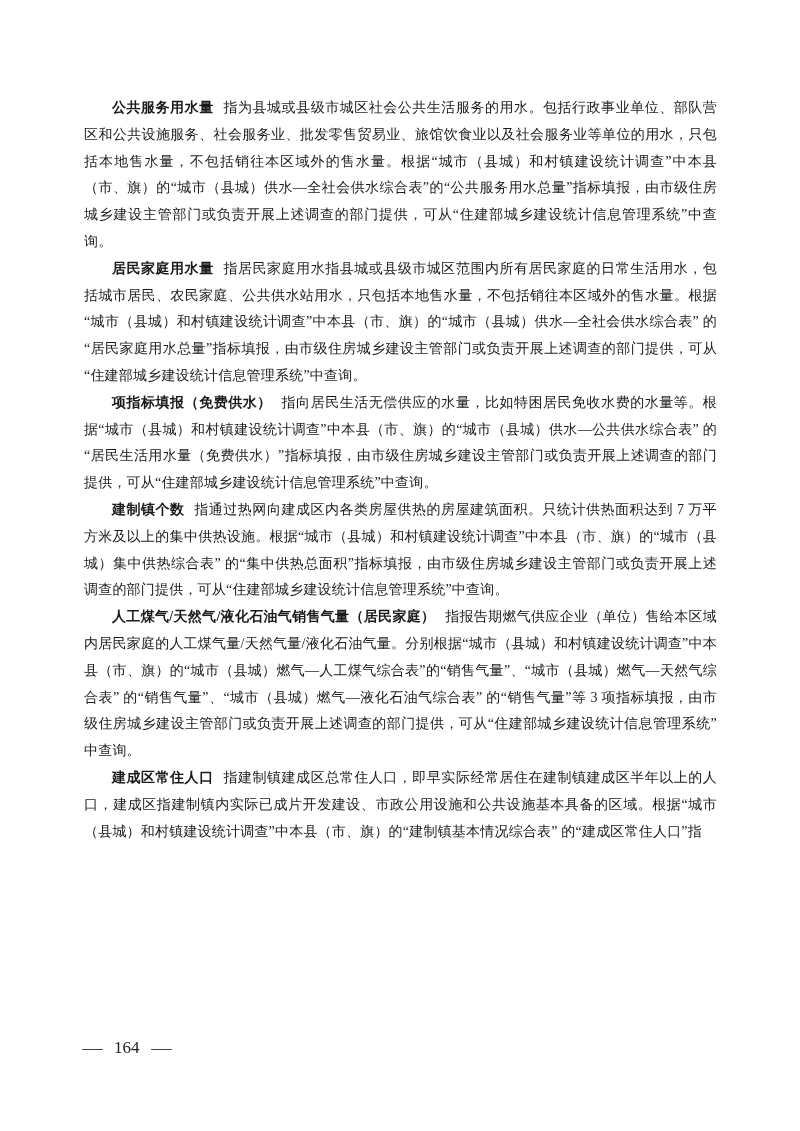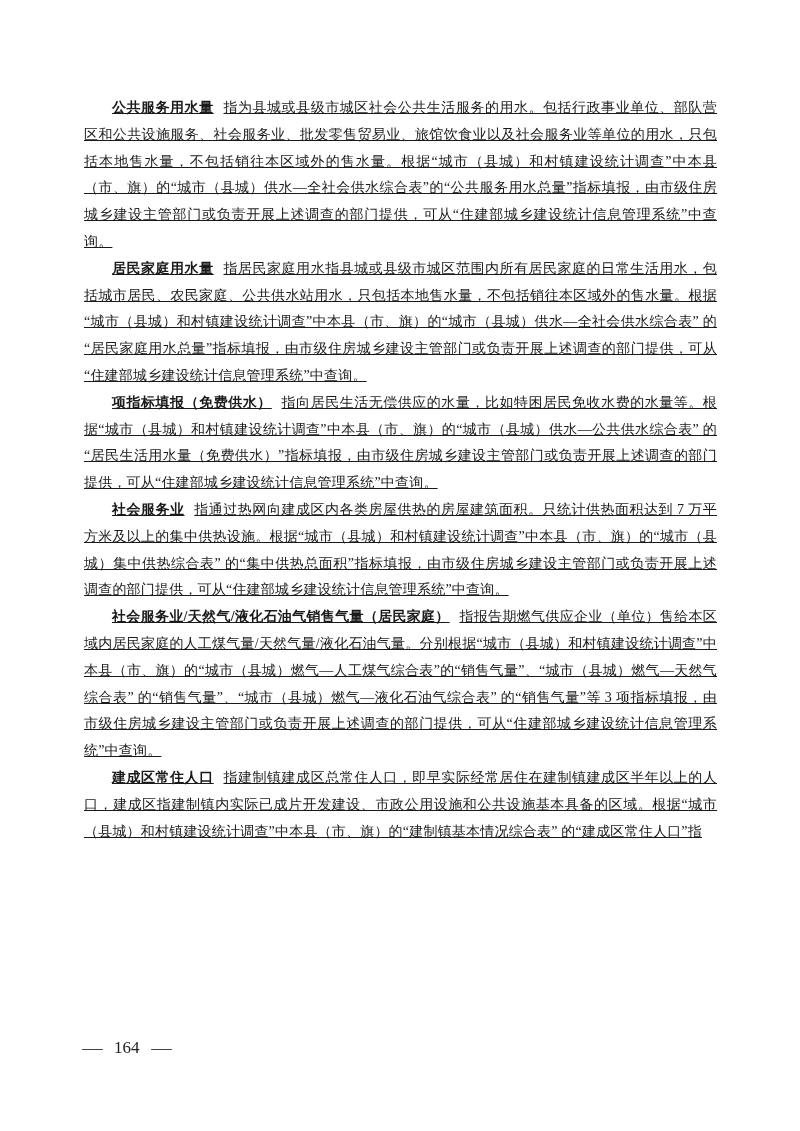--- a/index.html
+++ b/index.html
@@ -22,21 +22,20 @@
     top: 95px;
     width: 633px;
     font-size: 14px;
     line-height: 26.8px;
     text-align: justify;
     letter-spacing: 0.2px;
   }
   .para {
     margin: 0;
     text-indent: 2em;
-    text-decoration: underline;
   }
   .term {
     font-weight: 700;
     padding-right: 0.7em;
   }
   .footer {
     position: absolute;
     left: 84px;
     top: 1038px;
     display: flex;
@@ -57,23 +56,23 @@
 
   <main class="content">
 
     <p class="para"><span class="term">公共服务用水量</span><span>指为县城或县级市城区社会公共生活服务的用水。包括行政事业单位、部队营区和公共设施服务、社会服务业、批发零售贸易业、旅馆饮食业以及社会服务业等单位的用水，只包括本地售水量，不包括销往本区域外的售水量。根据“城市（县城）和村镇建设统计调查”中本县（市、旗）的“城市（县城）供水—全社会供水综合表”的“公共服务用水总量”指标填报，由市级住房城乡建设主管部门或负责开展上述调查的部门提供，可从“住建部城乡建设统计信息管理系统”中查询。</span></p>
 
     <p class="para"><span class="term">居民家庭用水量</span><span>指居民家庭用水指县城或县级市城区范围内所有居民家庭的日常生活用水，包括城市居民、农民家庭、公共供水站用水，只包括本地售水量，不包括销往本区域外的售水量。根据“城市（县城）和村镇建设统计调查”中本县（市、旗）的“城市（县城）供水—全社会供水综合表” 的“居民家庭用水总量”指标填报，由市级住房城乡建设主管部门或负责开展上述调查的部门提供，可从“住建部城乡建设统计信息管理系统”中查询。</span></p>
 
     <p class="para"><span class="term">项指标填报（免费供水）</span><span>指向居民生活无偿供应的水量，比如特困居民免收水费的水量等。根据“城市（县城）和村镇建设统计调查”中本县（市、旗）的“城市（县城）供水—公共供水综合表” 的“居民生活用水量（免费供水）”指标填报，由市级住房城乡建设主管部门或负责开展上述调查的部门提供，可从“住建部城乡建设统计信息管理系统”中查询。</span></p>
 
 
-    <p class="para"><span class="term">社会服务业</span><span>指通过热网向建成区内各类房屋供热的房屋建筑面积。只统计供热面积达到 7 万平方米及以上的集中供热设施。根据“城市（县城）和村镇建设统计调查”中本县（市、旗）的“城市（县城）集中供热综合表” 的“集中供热总面积”指标填报，由市级住房城乡建设主管部门或负责开展上述调查的部门提供，可从“住建部城乡建设统计信息管理系统”中查询。</span></p>
+    <p class="para"><span class="term">建制镇个数</span><span>指通过热网向建成区内各类房屋供热的房屋建筑面积。只统计供热面积达到 7 万平方米及以上的集中供热设施。根据“城市（县城）和村镇建设统计调查”中本县（市、旗）的“城市（县城）集中供热综合表” 的“集中供热总面积”指标填报，由市级住房城乡建设主管部门或负责开展上述调查的部门提供，可从“住建部城乡建设统计信息管理系统”中查询。</span></p>
 
-    <p class="para"><span class="term">社会服务业/天然气/液化石油气销售气量（居民家庭）</span><span>指报告期燃气供应企业（单位）售给本区域内居民家庭的人工煤气量/天然气量/液化石油气量。分别根据“城市（县城）和村镇建设统计调查”中本县（市、旗）的“城市（县城）燃气—人工煤气综合表”的“销售气量”、“城市（县城）燃气—天然气综合表” 的“销售气量”、“城市（县城）燃气—液化石油气综合表” 的“销售气量”等 3 项指标填报，由市级住房城乡建设主管部门或负责开展上述调查的部门提供，可从“住建部城乡建设统计信息管理系统”中查询。</span></p>
+    <p class="para"><span class="term">人工煤气/天然气/液化石油气销售气量（居民家庭）</span><span>指报告期燃气供应企业（单位）售给本区域内居民家庭的人工煤气量/天然气量/液化石油气量。分别根据“城市（县城）和村镇建设统计调查”中本县（市、旗）的“城市（县城）燃气—人工煤气综合表”的“销售气量”、“城市（县城）燃气—天然气综合表” 的“销售气量”、“城市（县城）燃气—液化石油气综合表” 的“销售气量”等 3 项指标填报，由市级住房城乡建设主管部门或负责开展上述调查的部门提供，可从“住建部城乡建设统计信息管理系统”中查询。</span></p>
 
 
     <p class="para"><span class="term">建成区常住人口</span><span>指建制镇建成区总常住人口，即早实际经常居住在建制镇建成区半年以上的人口，建成区指建制镇内实际已成片开发建设、市政公用设施和公共设施基本具备的区域。根据“城市（县城）和村镇建设统计调查”中本县（市、旗）的“建制镇基本情况综合表” 的“建成区常住人口”指</span></p>
 
   </main>
 
   <footer class="footer">
     <span class="dash">—</span>
     <span class="pagenum">164</span>
     <span class="dash">—</span>

